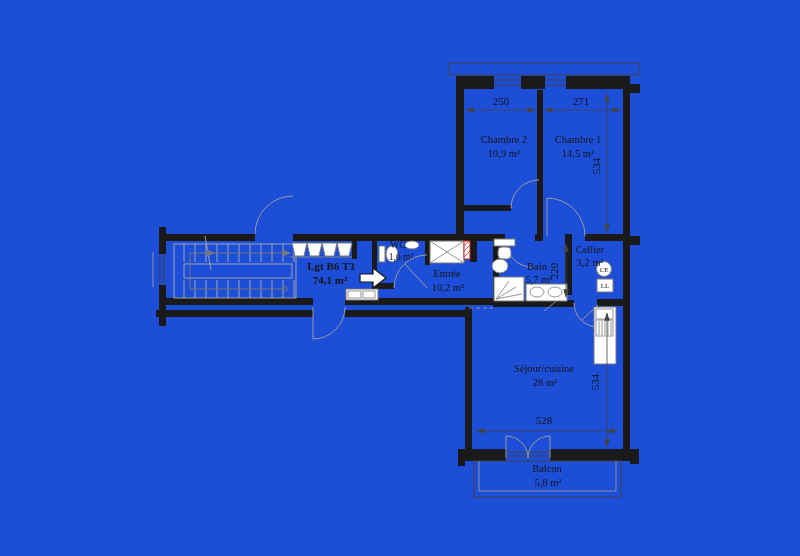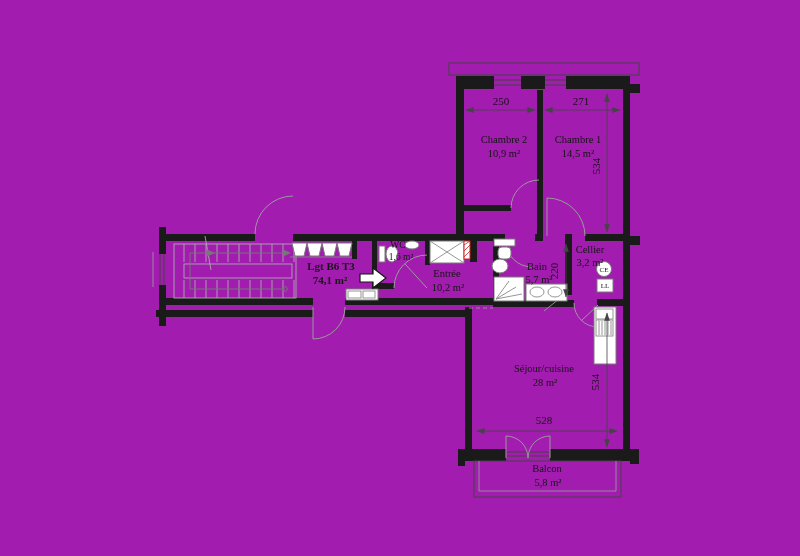--- a/index.html
+++ b/index.html
@@ -1,16 +1,16 @@
 <!DOCTYPE html>
 <html><head>
 <meta charset="utf-8">
 <style>
   html,body{margin:0;padding:0;background:#fff;}
-  .stage{position:relative;width:800px;height:556px;background:#a21caf;overflow:hidden;}
+  .stage{position:relative;width:800px;height:556px;background:#1d4ed8;overflow:hidden;}
   svg{display:block;}
   text{font-family:"Liberation Serif","DejaVu Serif",serif;fill:#151515;}
   .lbl{font-size:10.5px;text-anchor:middle;}
   .dim{font-size:11px;text-anchor:middle;}
   .sm{font-size:9.5px;text-anchor:middle;}
   .tiny{font-size:7px;text-anchor:middle;}
   .ttl{font-size:11px;font-weight:bold;text-anchor:middle;}
   .wall{fill:#1a1a1a;stroke:none;}
   .thin{stroke:#444;stroke-width:1;fill:none;}
   .lite{stroke:#999;stroke-width:0.9;fill:none;}

